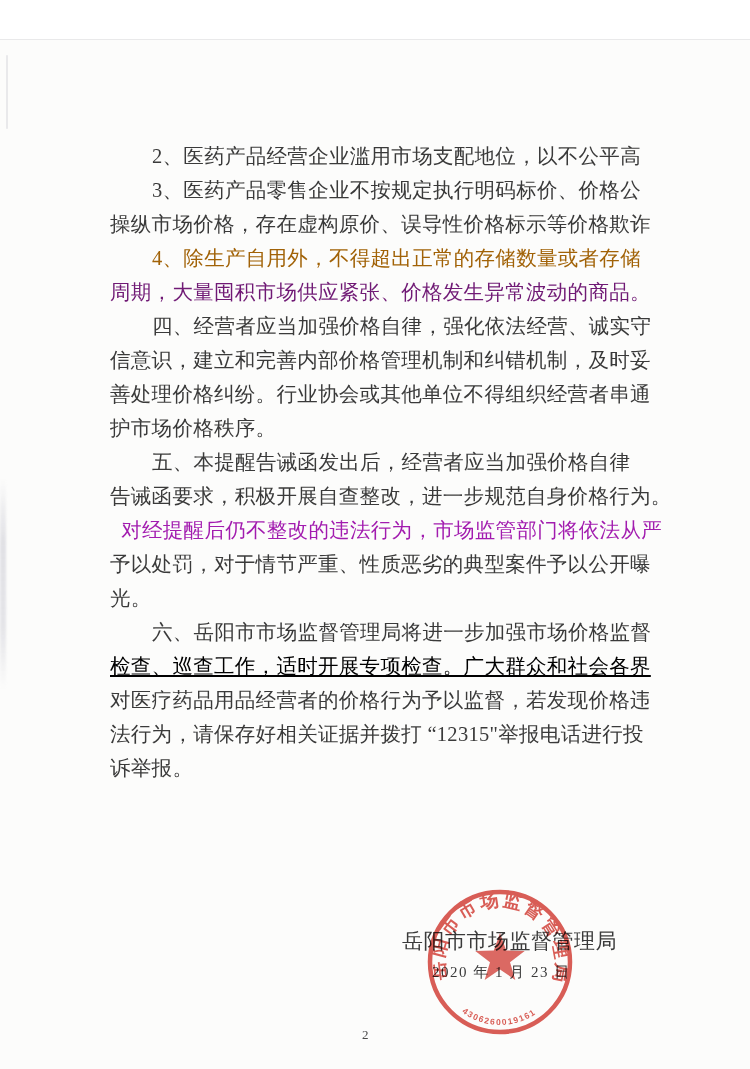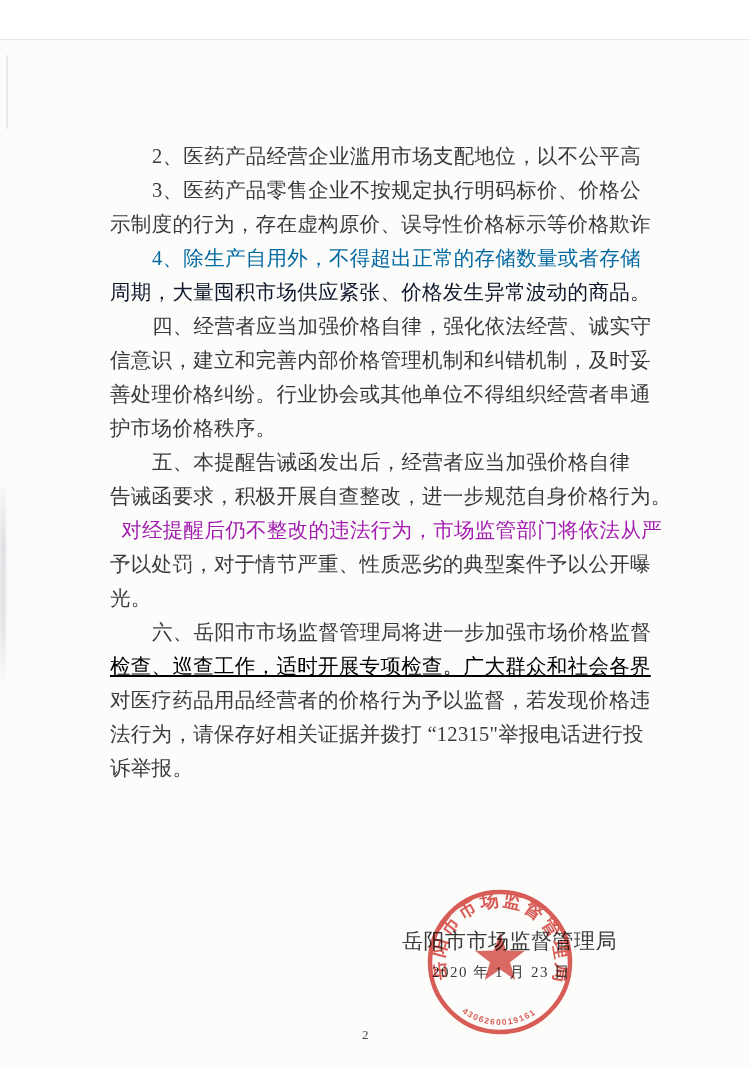--- a/index.html
+++ b/index.html
@@ -53,23 +53,23 @@
 
 <div class="page" style="background: rgb(252, 252, 251); margin-top: 39px;">
 
   <div class="edge-top"></div>
   <div class="edge-left-mark"></div>
   <div class="edge-left-smudge"></div>
 
   <div class="doc-body" id="body-lines">
       <div class="line indent" style="color: rgb(58, 58, 58);">2、医药产品经营企业滥用市场支配地位，以不公平高</div>
       <div class="line indent" style="color: rgb(58, 58, 58);">3、医药产品零售企业不按规定执行明码标价、价格公</div>
-      <div class="line" style="color: rgb(58, 58, 58);">示制度的行为，存在虚构原价、误导性价格标示等价格欺诈</div>
-      <div class="line indent" style="color: #0369a1;">4、除生产自用外，不得超出正常的存储数量或者存储</div>
-      <div class="line" style="color: #0f172a;">周期，大量囤积市场供应紧张、价格发生异常波动的商品。</div>
+      <div class="line" style="color: rgb(58, 58, 58);">操纵市场价格，存在虚构原价、误导性价格标示等价格欺诈</div>
+      <div class="line indent" style="color: #a16207;">4、除生产自用外，不得超出正常的存储数量或者存储</div>
+      <div class="line" style="color: #701a75;">周期，大量囤积市场供应紧张、价格发生异常波动的商品。</div>
       <div class="line indent" style="color: rgb(58, 58, 58);">四、经营者应当加强价格自律，强化依法经营、诚实守</div>
       <div class="line" style="color: rgb(58, 58, 58);">信意识，建立和完善内部价格管理机制和纠错机制，及时妥</div>
       <div class="line" style="color: rgb(58, 58, 58);">善处理价格纠纷。行业协会或其他单位不得组织经营者串通</div>
       <div class="line" style="color: rgb(58, 58, 58);">护市场价格秩序。</div>
       <div class="line indent" style="color: rgb(58, 58, 58);">五、本提醒告诫函发出后，经营者应当加强价格自律</div>
       <div class="line" style="color: rgb(58, 58, 58);">告诫函要求，积极开展自查整改，进一步规范自身价格行为。</div>
       <div class="line" style="color: #a21caf; text-align: right;">对经提醒后仍不整改的违法行为，市场监管部门将依法从严</div>
       <div class="line" style="color: rgb(58, 58, 58);">予以处罚，对于情节严重、性质恶劣的典型案件予以公开曝</div>
       <div class="line" style="color: rgb(58, 58, 58);">光。</div>
       <div class="line indent" style="color: rgb(58, 58, 58);">六、岳阳市市场监督管理局将进一步加强市场价格监督</div>

